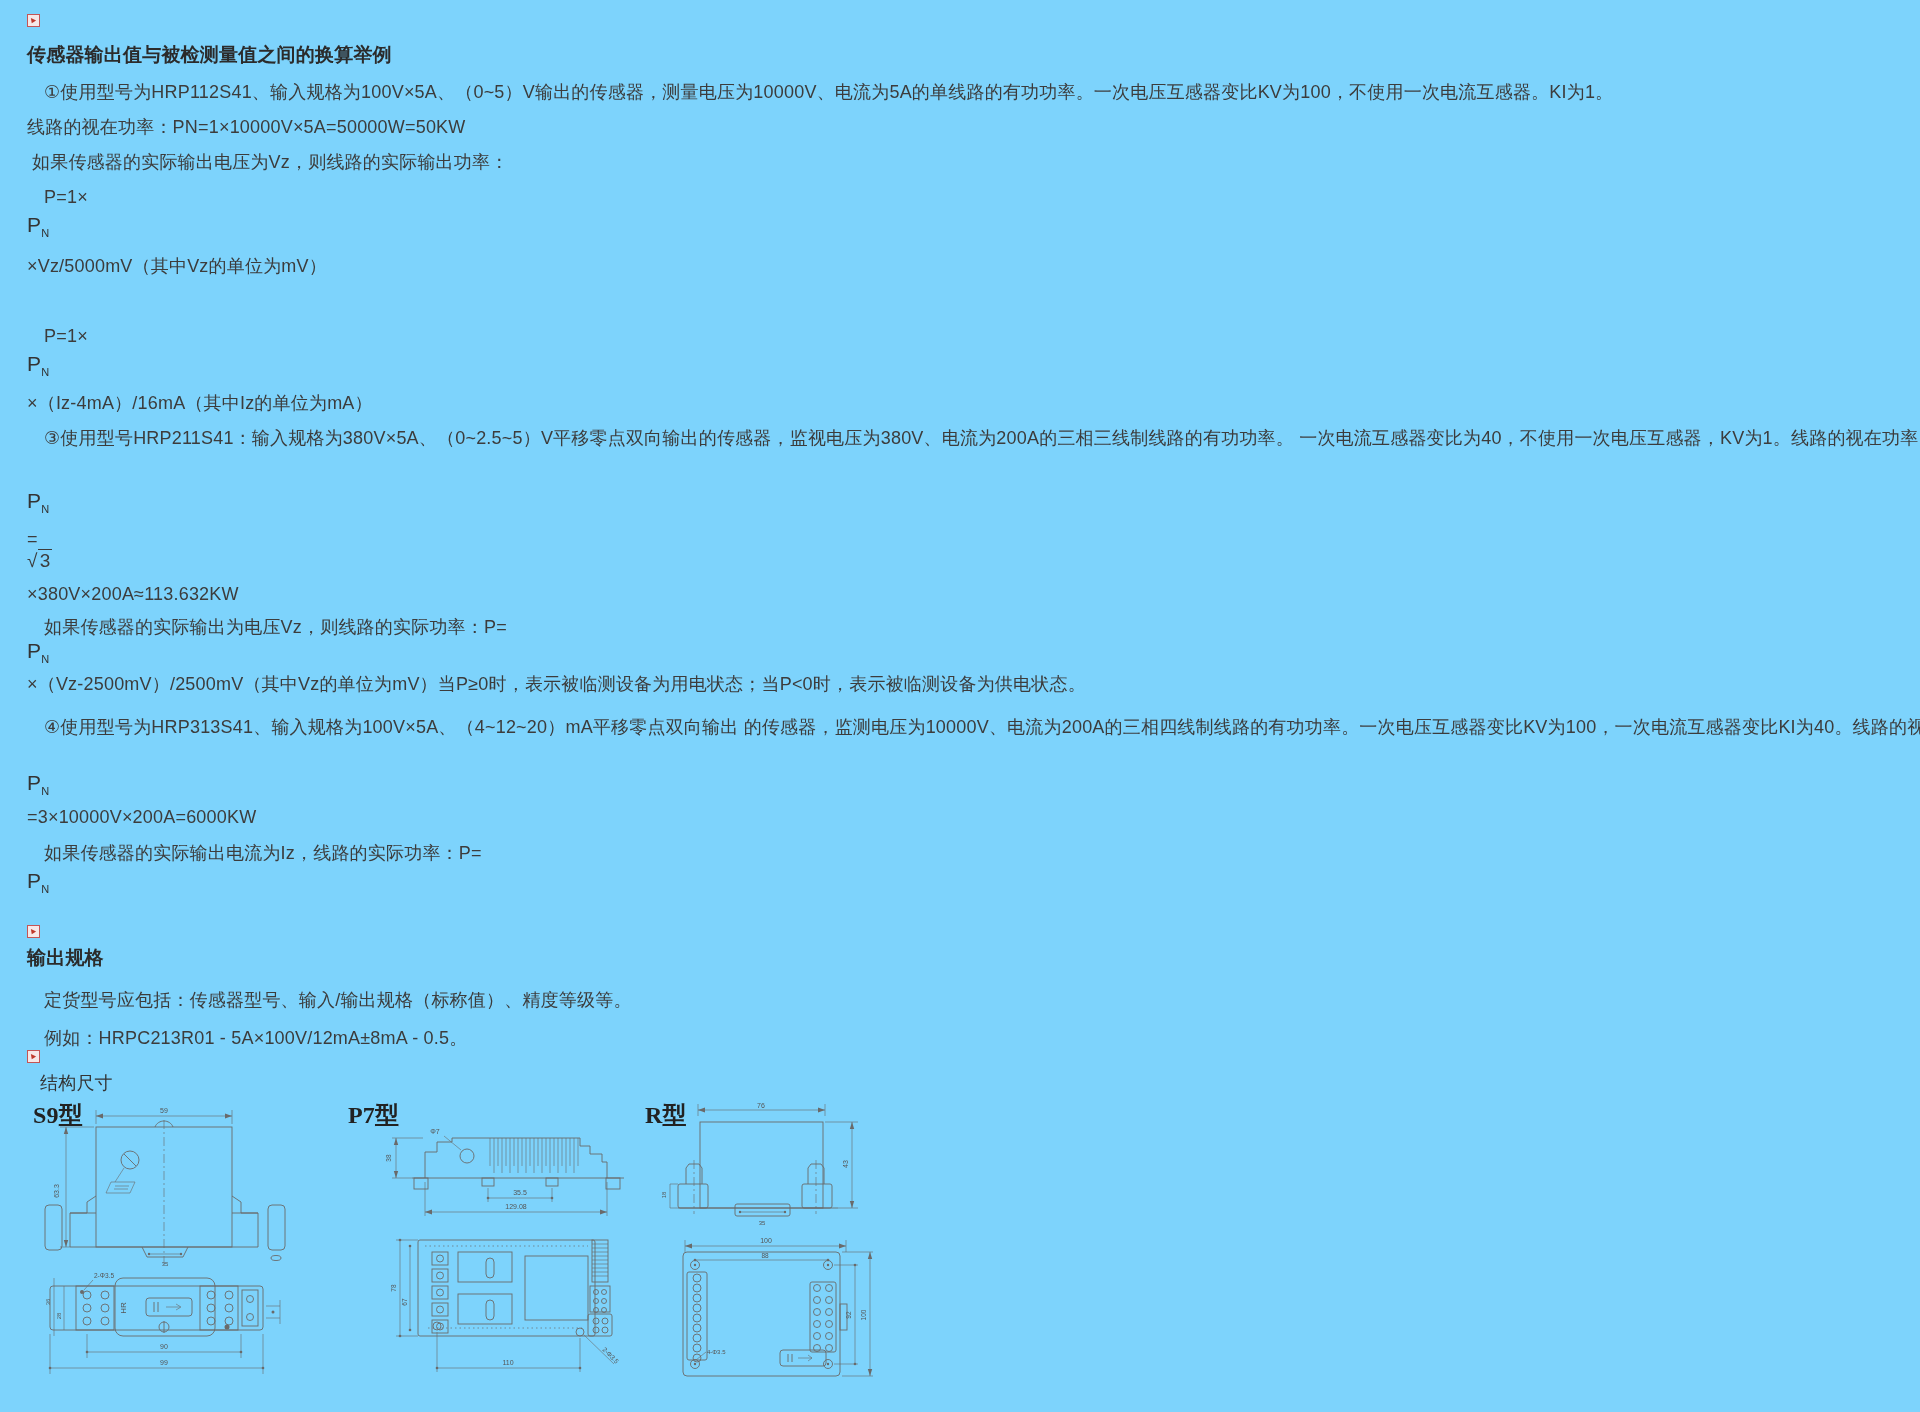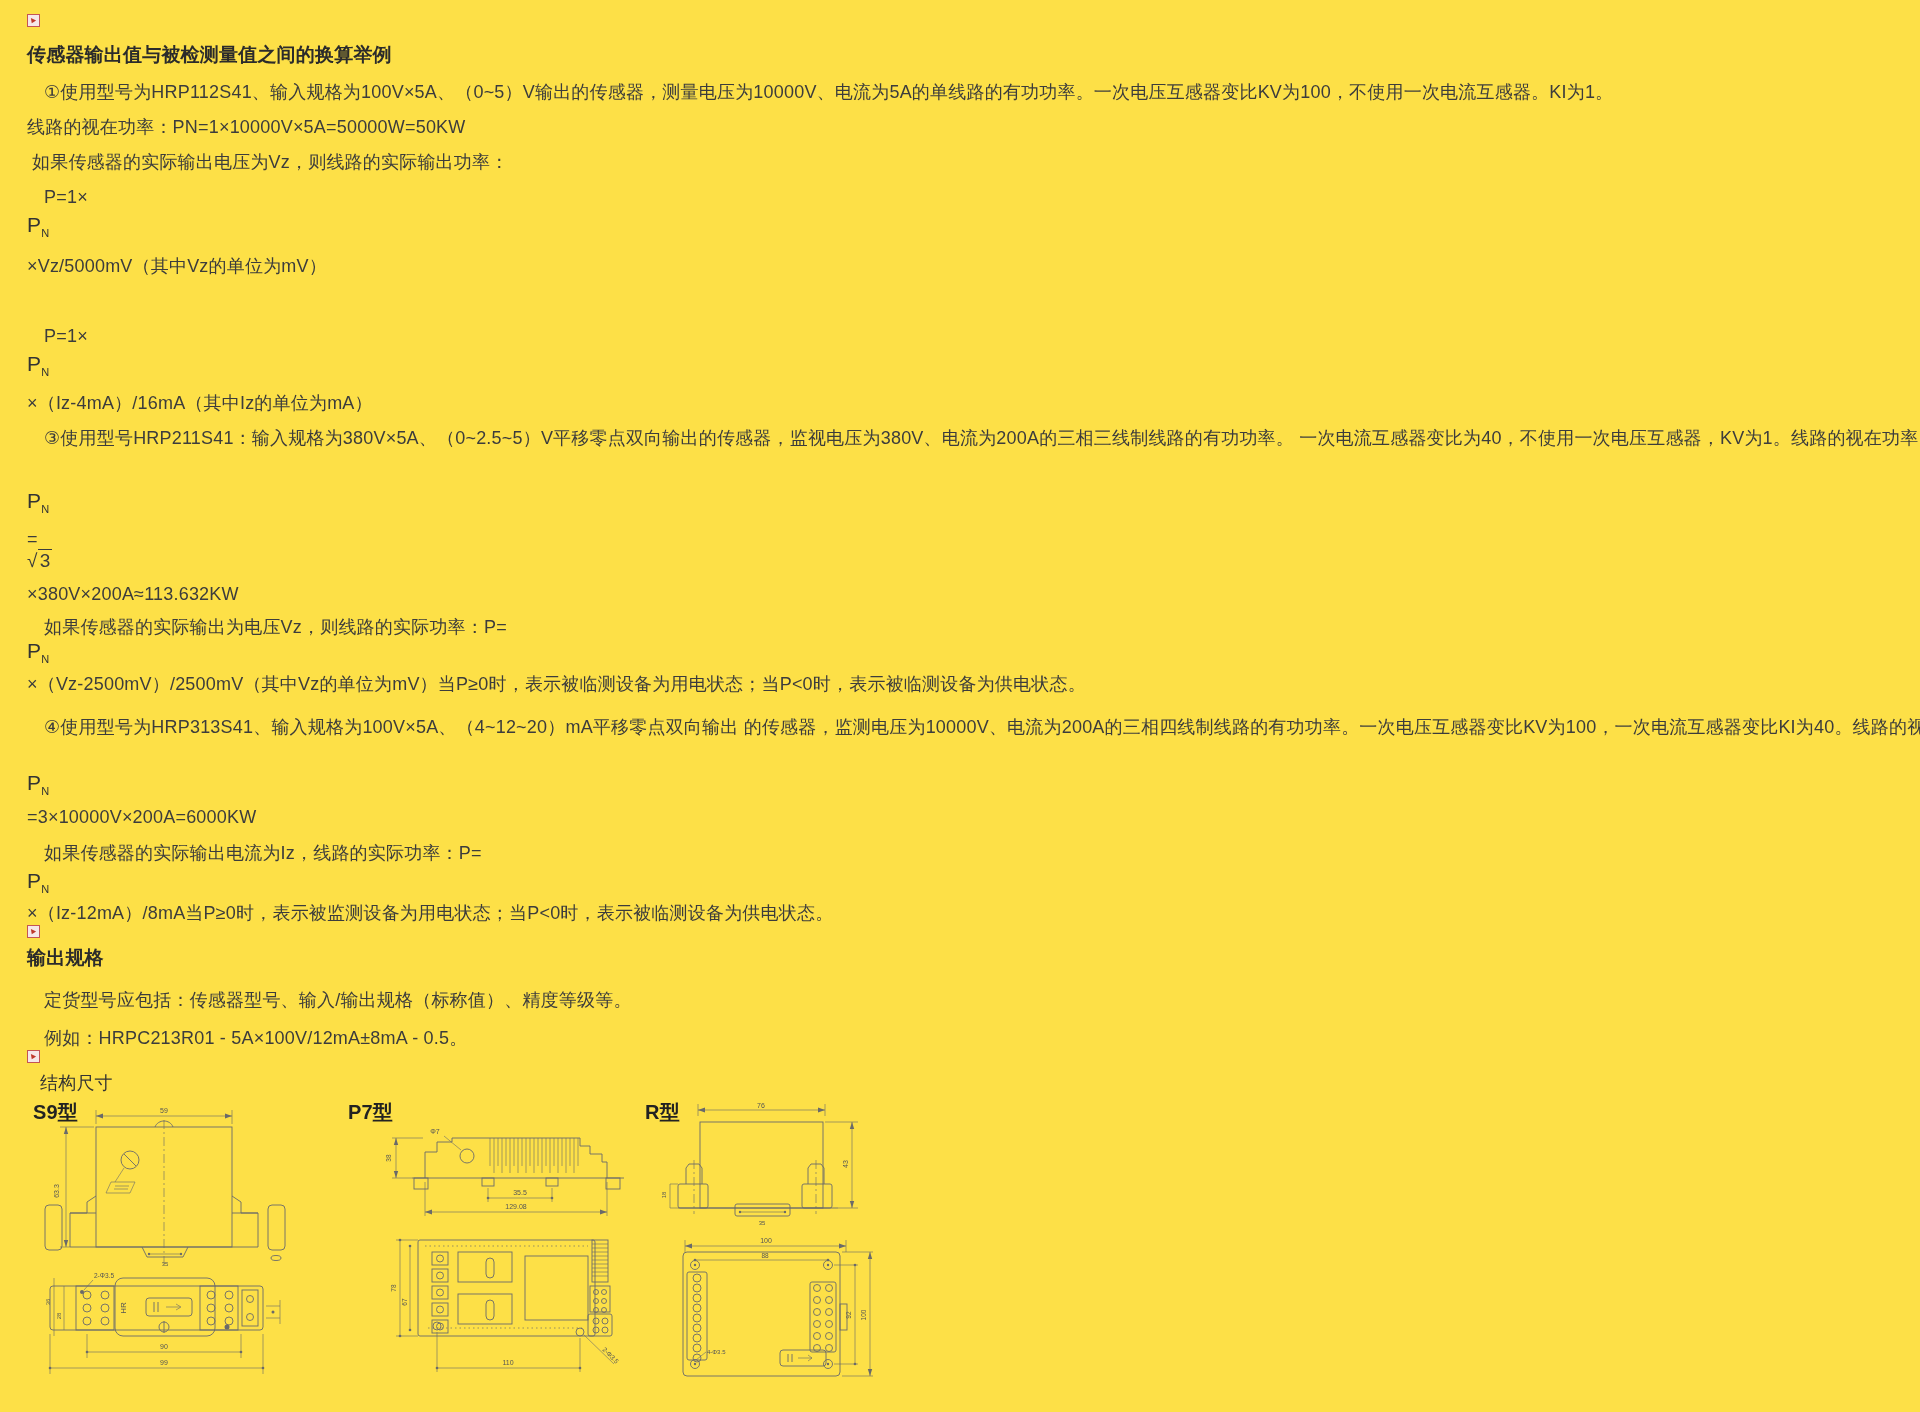--- a/index.html
+++ b/index.html
@@ -1,23 +1,23 @@
 <!DOCTYPE html>
 <html><head>
 <meta charset="utf-8">
 <style>
   html,body{margin:0;padding:0;background:#ffffff;}
   .page{
-    position:relative;width:1920px;height:1412px;background:#fde047;
+    position:relative;width:1920px;height:1412px;background:#7dd3fc;
     font-family:"Liberation Sans","DejaVu Sans",sans-serif;color:#3c3c3c;overflow:hidden;
   }
   .t{position:absolute;white-space:pre;font-size:18px;line-height:1.25;letter-spacing:0.2px;}
   .h{font-weight:bold;font-size:19px;color:#2b2b2b;}
   .h2n{font-size:18px;color:#333;}
-  .mlabel{font-weight:bold;font-size:20px;color:#222;}
+  .mlabel{font-weight:bold;font-size:24px;color:#222;font-family:Liberation Serif, serif;}
   .pn{font-size:21px;color:#333;}
   .pn sub{font-size:11px;}
   .sqrt{font-size:19px;}
   .sqrt .radicand{border-top:1.6px solid #3c3c3c;padding:0 2px;}
   .anchor{position:absolute;width:11px;height:11px;border:1px solid #c45555;background:#f6e8e8;
     display:flex;align-items:center;justify-content:center;cursor:pointer;}
   svg.draw{position:absolute;overflow:visible;}
   svg.draw line,svg.draw path,svg.draw rect,svg.draw circle,svg.draw ellipse,svg.draw polyline{
     stroke:#6a6a6a;fill:none;stroke-width:0.9;}
   svg.draw .thin{stroke-width:0.6;}
@@ -67,21 +67,20 @@
   <div class="t" style="top:583px;left:27px">×380V×200A≈113.632KW</div>
   <div class="t" style="top:616px;left:44px">如果传感器的实际输出为电压Vz，则线路的实际功率：P=</div>
   <div class="t pn" style="top:638px;left:27px"><span>P</span><sub>N</sub></div>
   <div class="t" style="top:673px;left:27px">×（Vz-2500mV）/2500mV（其中Vz的单位为mV）当P≥0时，表示被临测设备为用电状态；当P&lt;0时，表示被临测设备为供电状态。</div>
 
   <div class="t" style="top:716px;left:44px">④使用型号为HRP313S41、输入规格为100V×5A、（4~12~20）mA平移零点双向输出 的传感器，监测电压为10000V、电流为200A的三相四线制线路的有功功率。一次电压互感器变比KV为100，一次电流互感器变比KI为40。线路的视在功率：</div>
   <div class="t pn" style="top:770px;left:27px"><span>P</span><sub>N</sub></div>
   <div class="t" style="top:806px;left:27px">=3×10000V×200A=6000KW</div>
   <div class="t" style="top:842px;left:44px">如果传感器的实际输出电流为Iz，线路的实际功率：P=</div>
   <div class="t pn" style="top:868px;left:27px"><span>P</span><sub>N</sub></div>
-  <div class="t" style="top:902px;left:27px">×（Iz-12mA）/8mA当P≥0时，表示被监测设备为用电状态；当P&lt;0时，表示被临测设备为供电状态。</div>
 
   <div class="t h" style="top:946px;left:27px">输出规格</div>
   <div class="t" style="top:989px;left:44px">定货型号应包括：传感器型号、输入/输出规格（标称值）、精度等级等。</div>
   <div class="t" style="top:1027px;left:44px">例如：HRPC213R01 - 5A×100V/12mA±8mA - 0.5。</div>
 
   <div class="t h2n" style="top:1072px;left:40px">结构尺寸</div>
   <div class="t mlabel" style="top:1100px;left:33px">S9型</div>
   <div class="t mlabel" style="top:1100px;left:348px">P7型</div>
   <div class="t mlabel" style="top:1100px;left:645px">R型</div>
 

